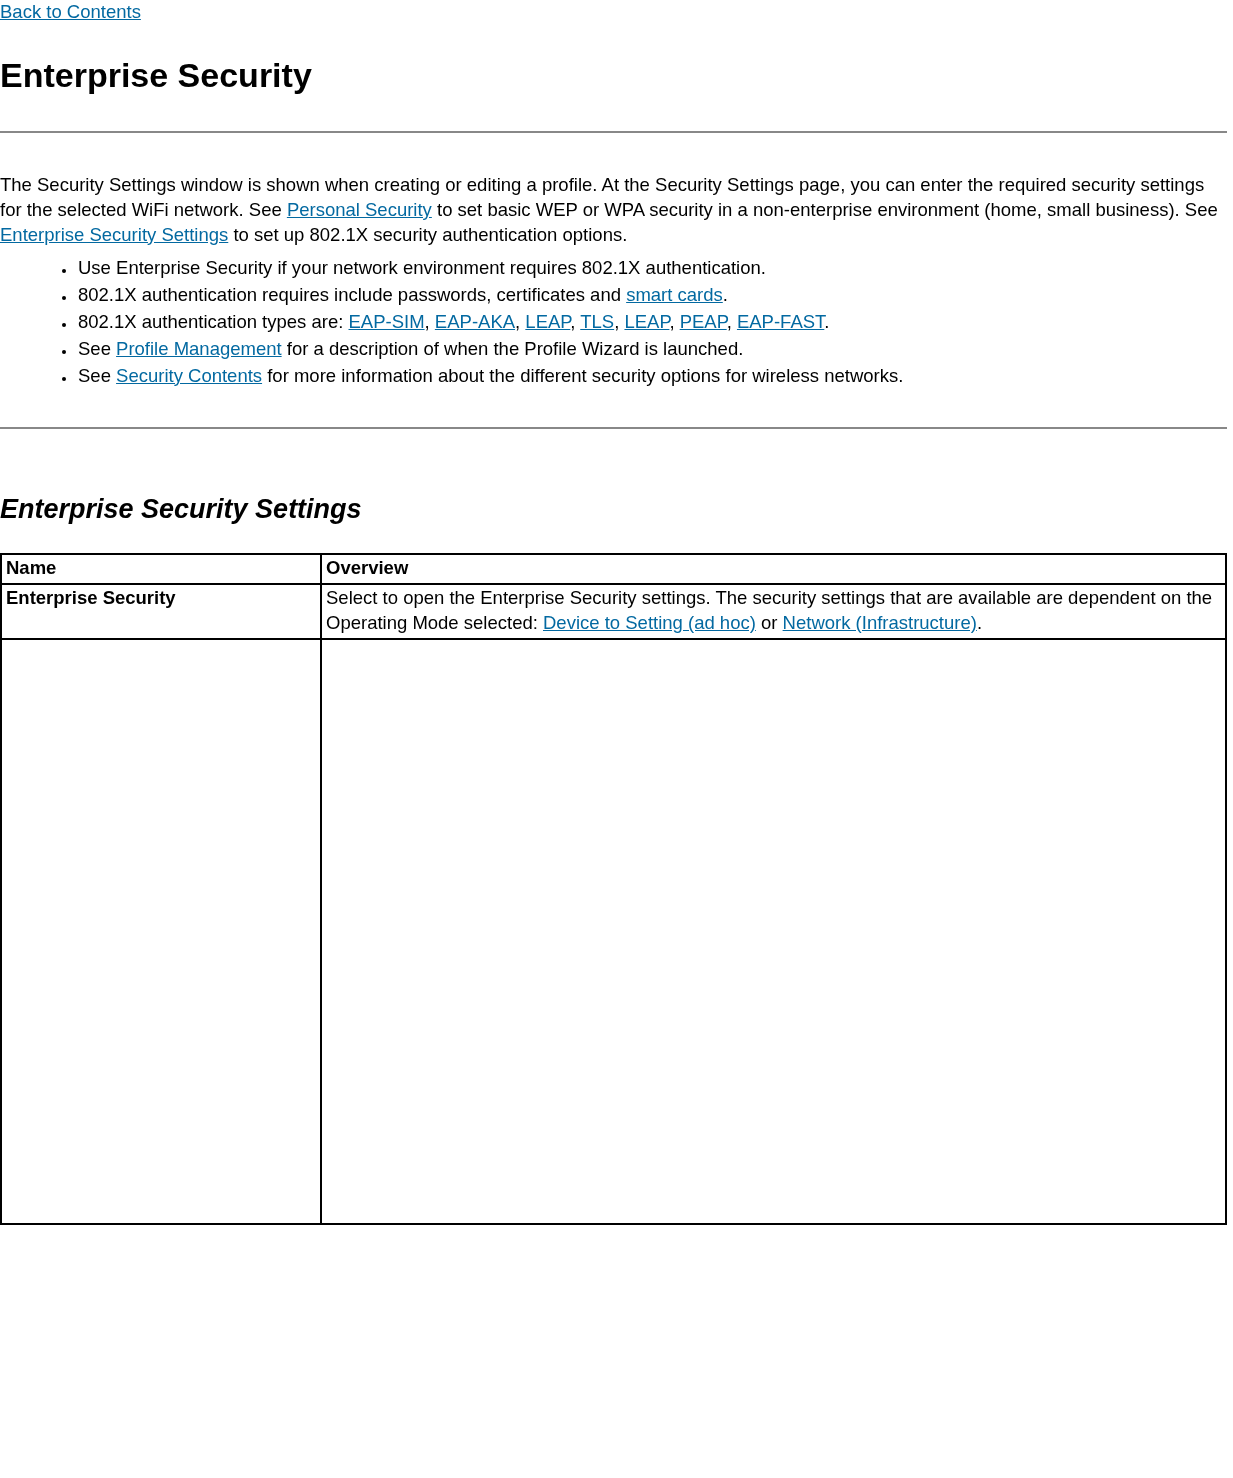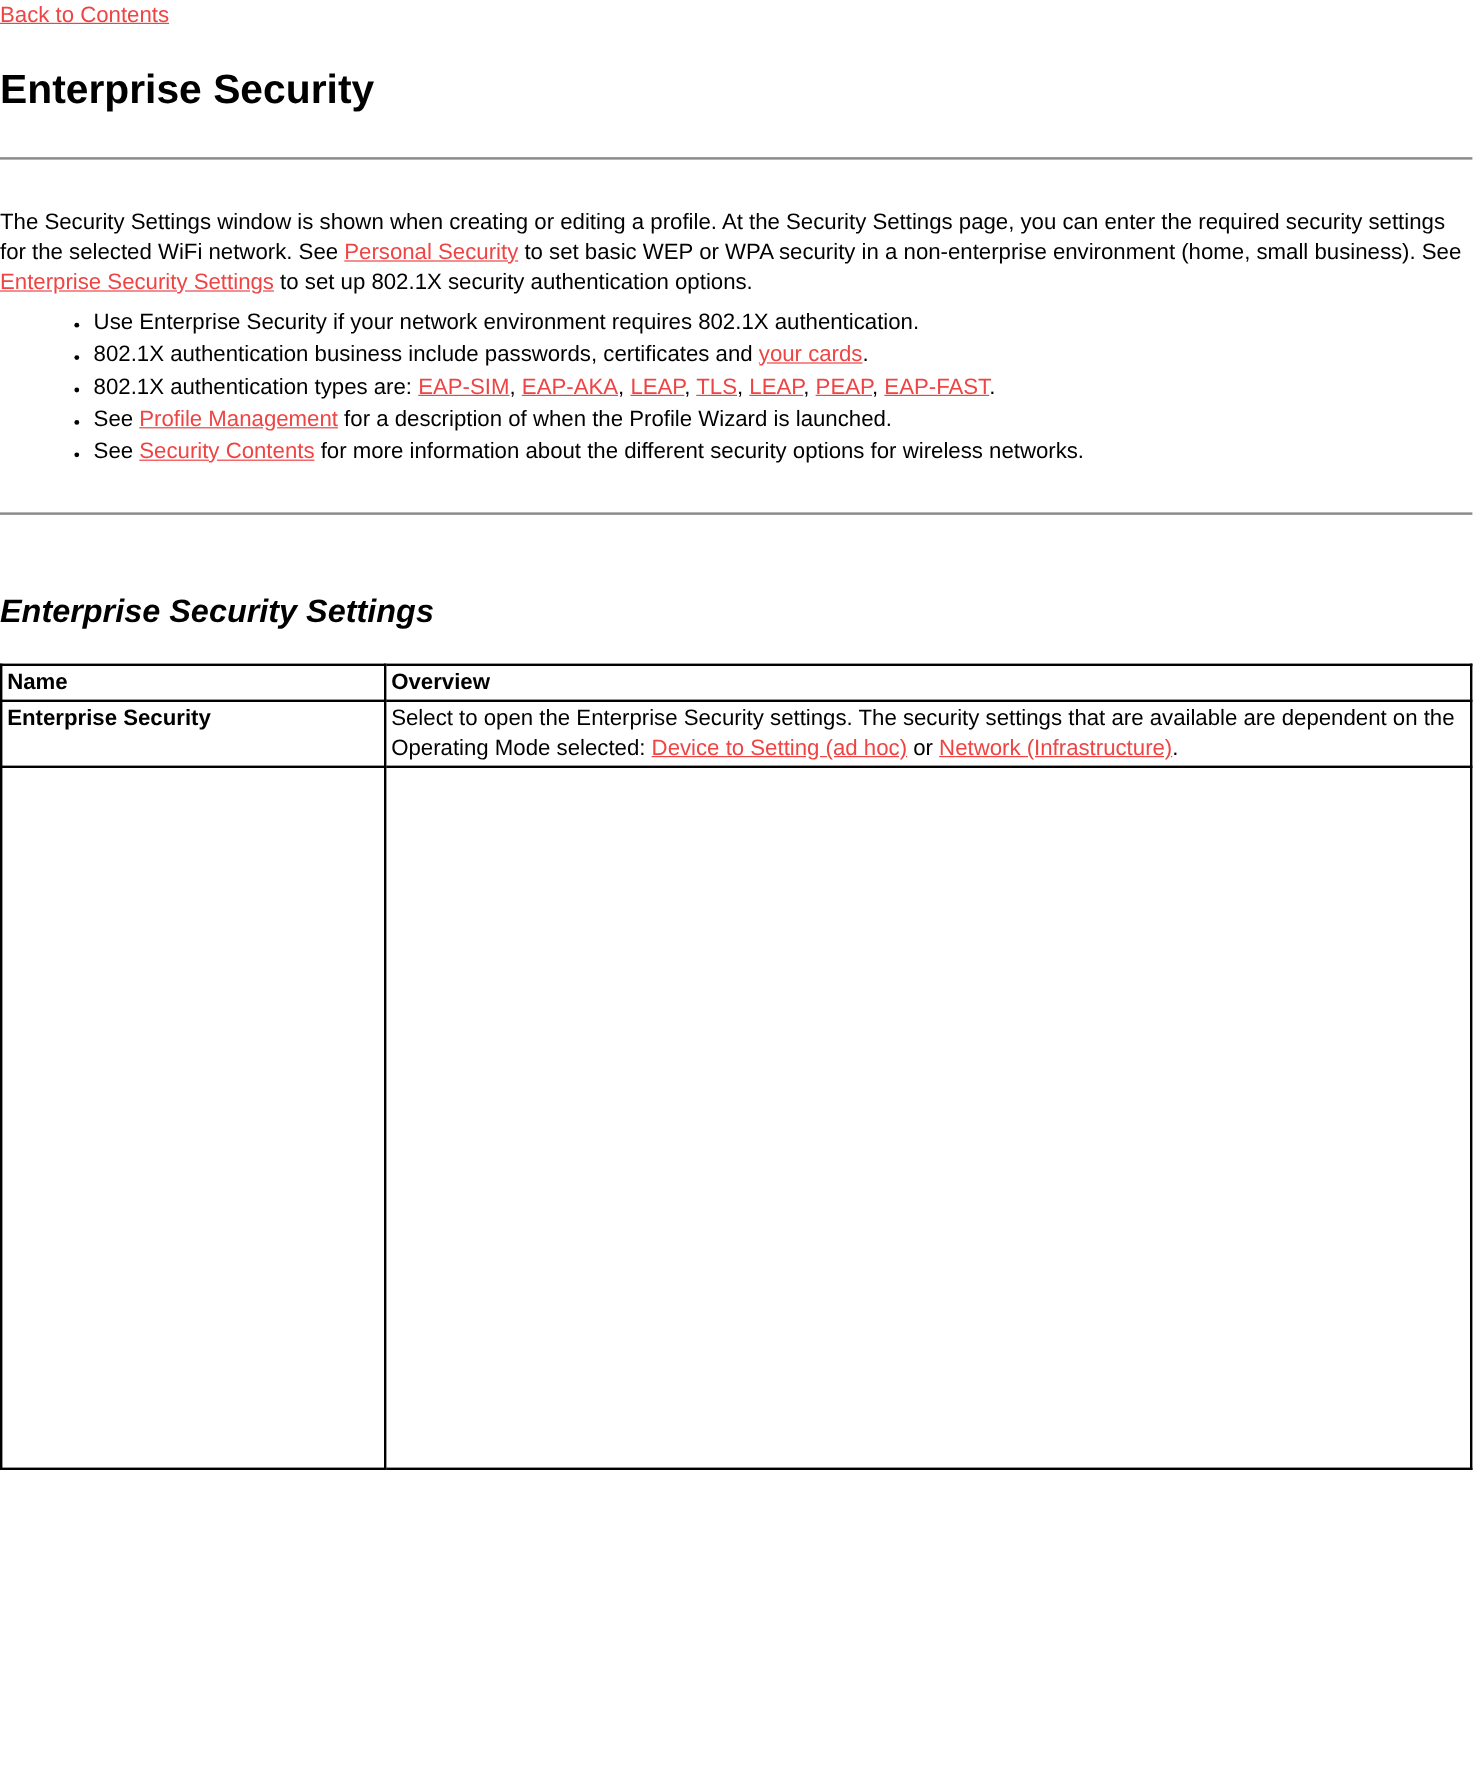--- a/index.html
+++ b/index.html
@@ -5,21 +5,21 @@
   body {
     font-family: Verdana, Geneva, sans-serif;
     font-size: 18.5px;
     line-height: 1.35;
     margin: 0;
     padding: 0 6px 0 0;
     color: #000;
     background: #fff;
   }
   a {
-    color: #ef4444;
+    color: #0369a1;
   }
   h1 {
     font-family: Verdana, Geneva, sans-serif;
     font-size: 34px;
     font-weight: bold;
     margin: 28px 0 30px 0;
   }
   h2 {
     font-family: Verdana, Geneva, sans-serif;
     font-size: 27px;
@@ -89,21 +89,21 @@
 
 <hr>
 
 <p class="intro">
   <span>The Security Settings window is shown when creating or editing a profile. At the Security Settings page, you can enter the required security settings for the selected WiFi network. See </span><a href="#">Personal Security</a><span> to set basic WEP or WPA security in a non-enterprise environment (home, small business). See </span><a href="#">Enterprise Security Settings</a><span> to set up 802.1X security authentication options.</span>
 </p>
 
 <ul>
   <li>Use Enterprise Security if your network environment requires 802.1X authentication.</li>
   <li>
-    <span>802.1X authentication business include passwords, certificates and </span><a href="#">your cards</a><span>.</span>
+    <span>802.1X authentication requires include passwords, certificates and </span><a href="#">smart cards</a><span>.</span>
   </li>
   <li>
     <span>802.1X authentication types are: </span><a href="#">EAP-SIM</a><span>, </span><a href="#">EAP-AKA</a><span>, </span><a href="#">LEAP</a><span>, </span><a href="#">TLS</a><span>, </span><a href="#">LEAP</a><span>, </span><a href="#">PEAP</a><span>, </span><a href="#">EAP-FAST</a><span>.</span>
   </li>
   <li>
     <span>See </span><a href="#">Profile Management</a><span> for a description of when the Profile Wizard is launched.</span>
   </li>
   <li>
     <span>See </span><a href="#">Security Contents</a><span> for more information about the different security options for wireless networks.</span>
   </li>

